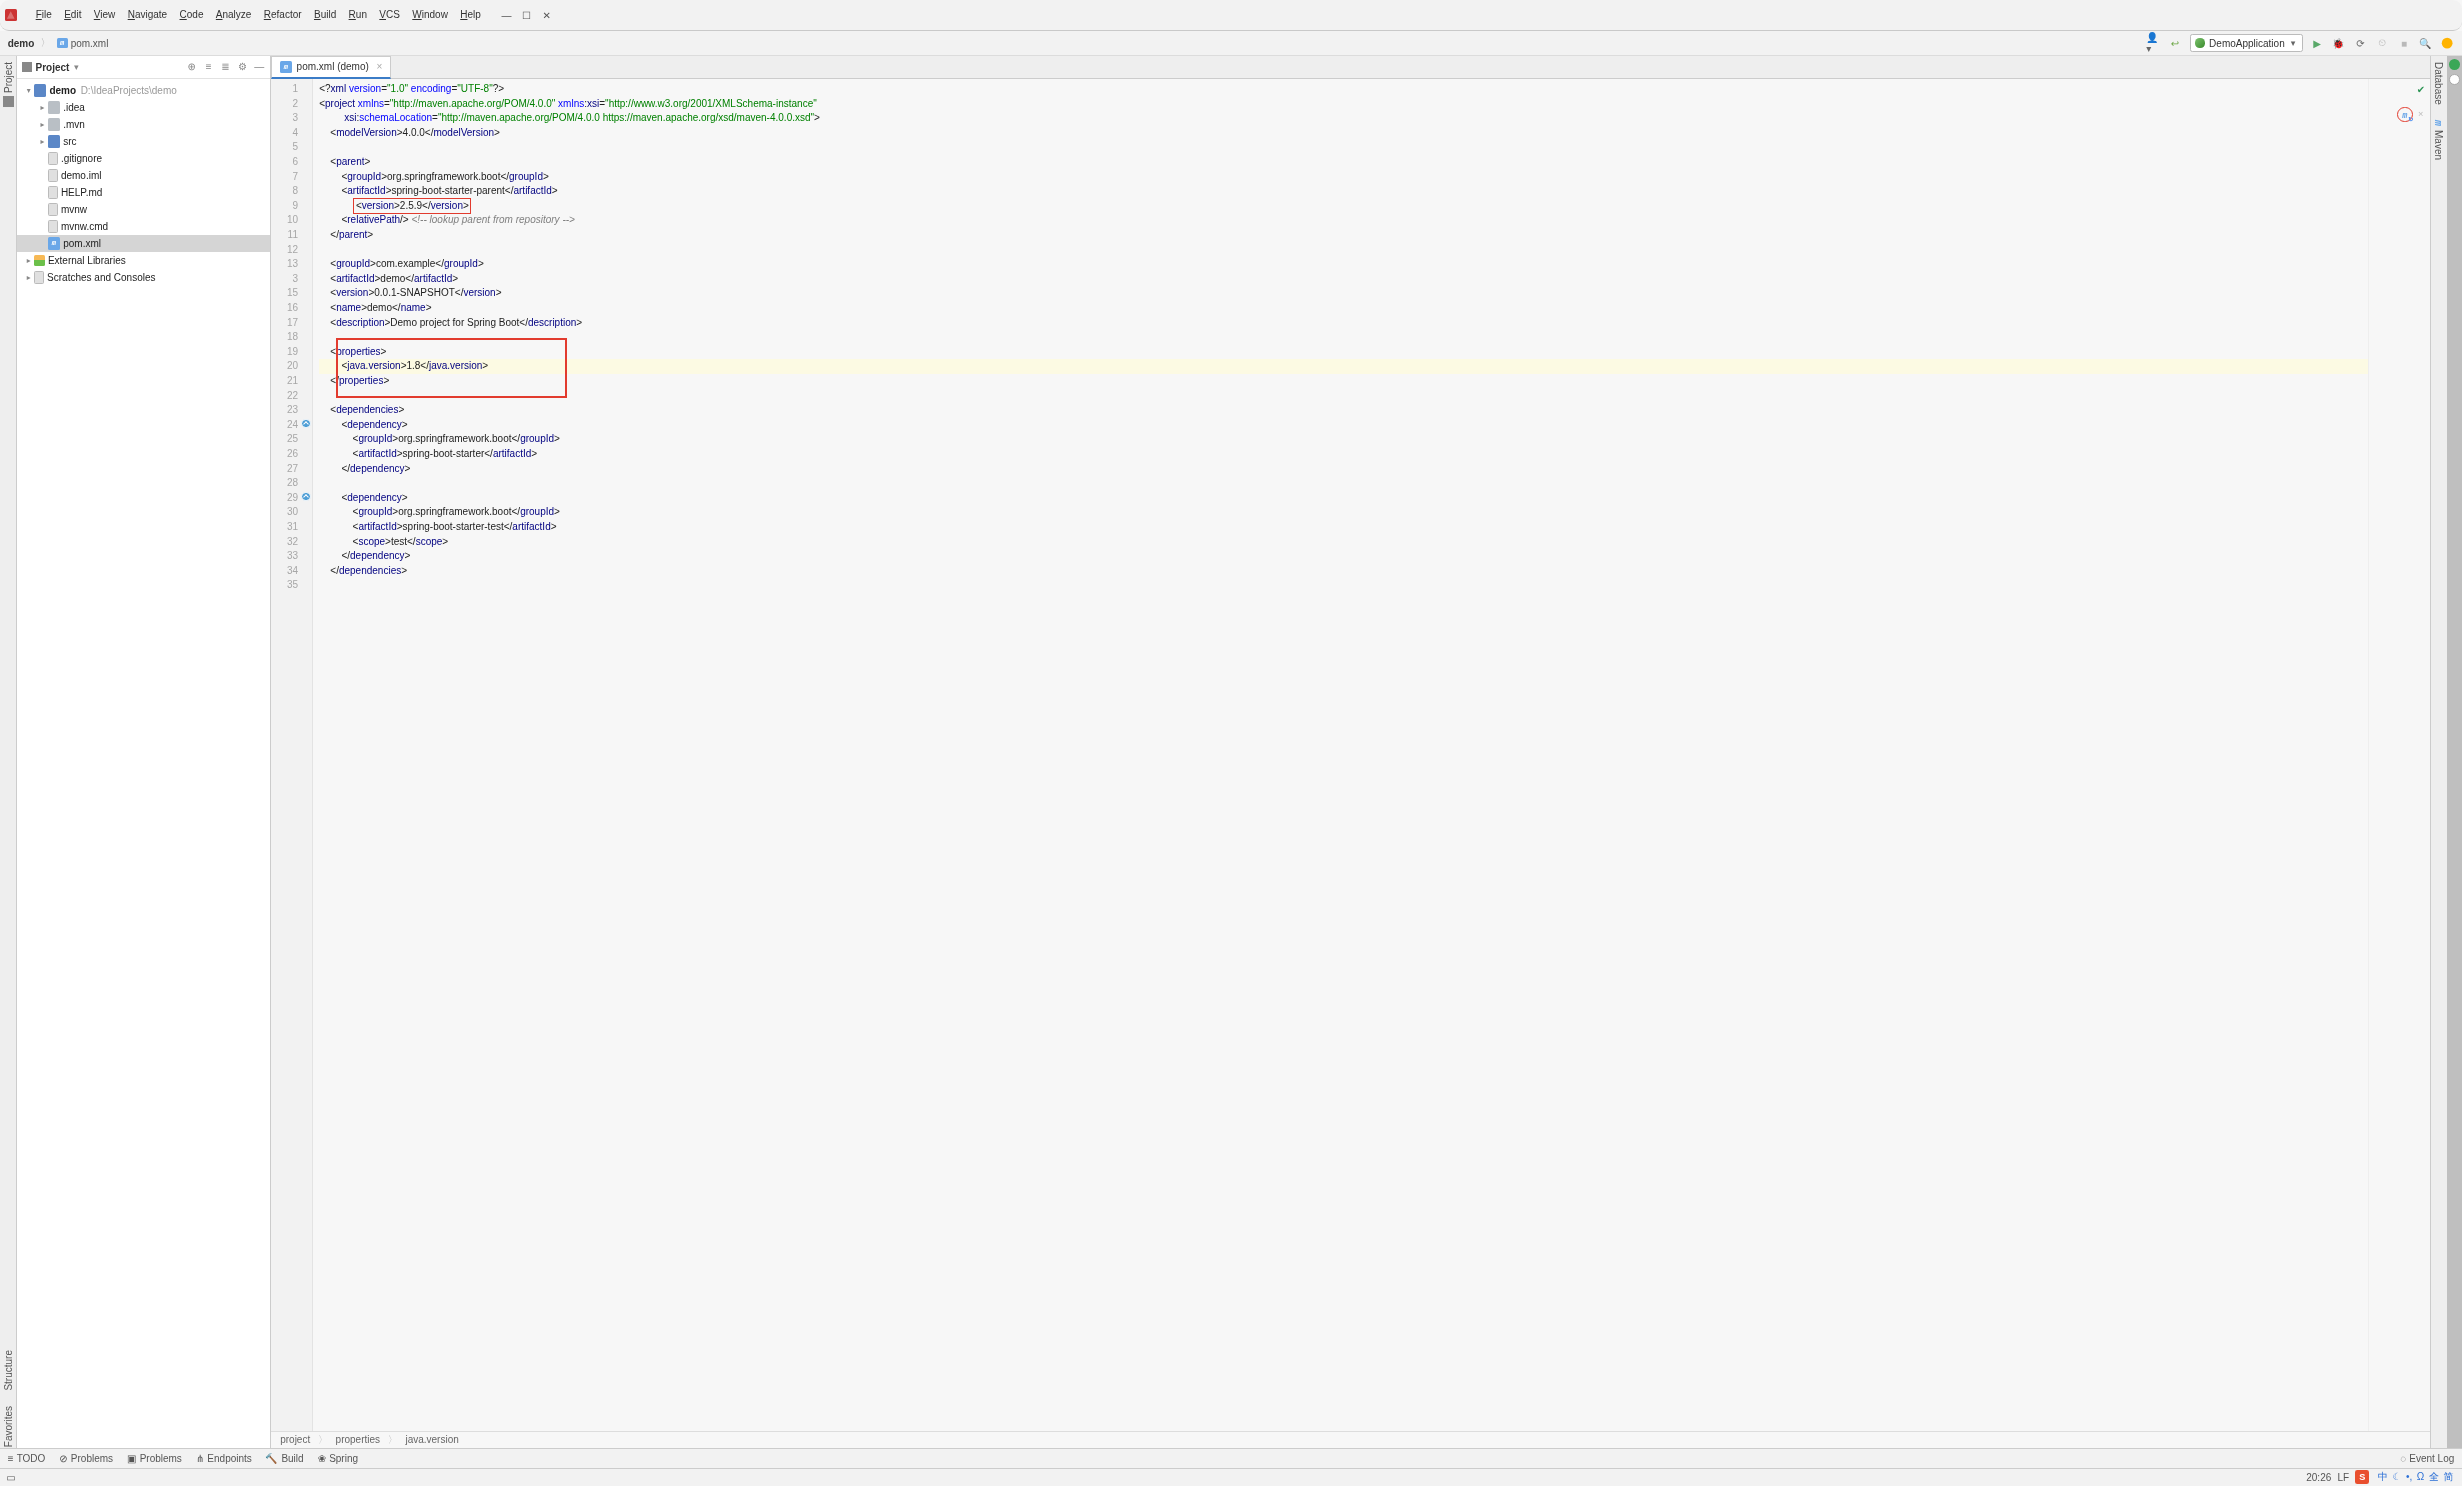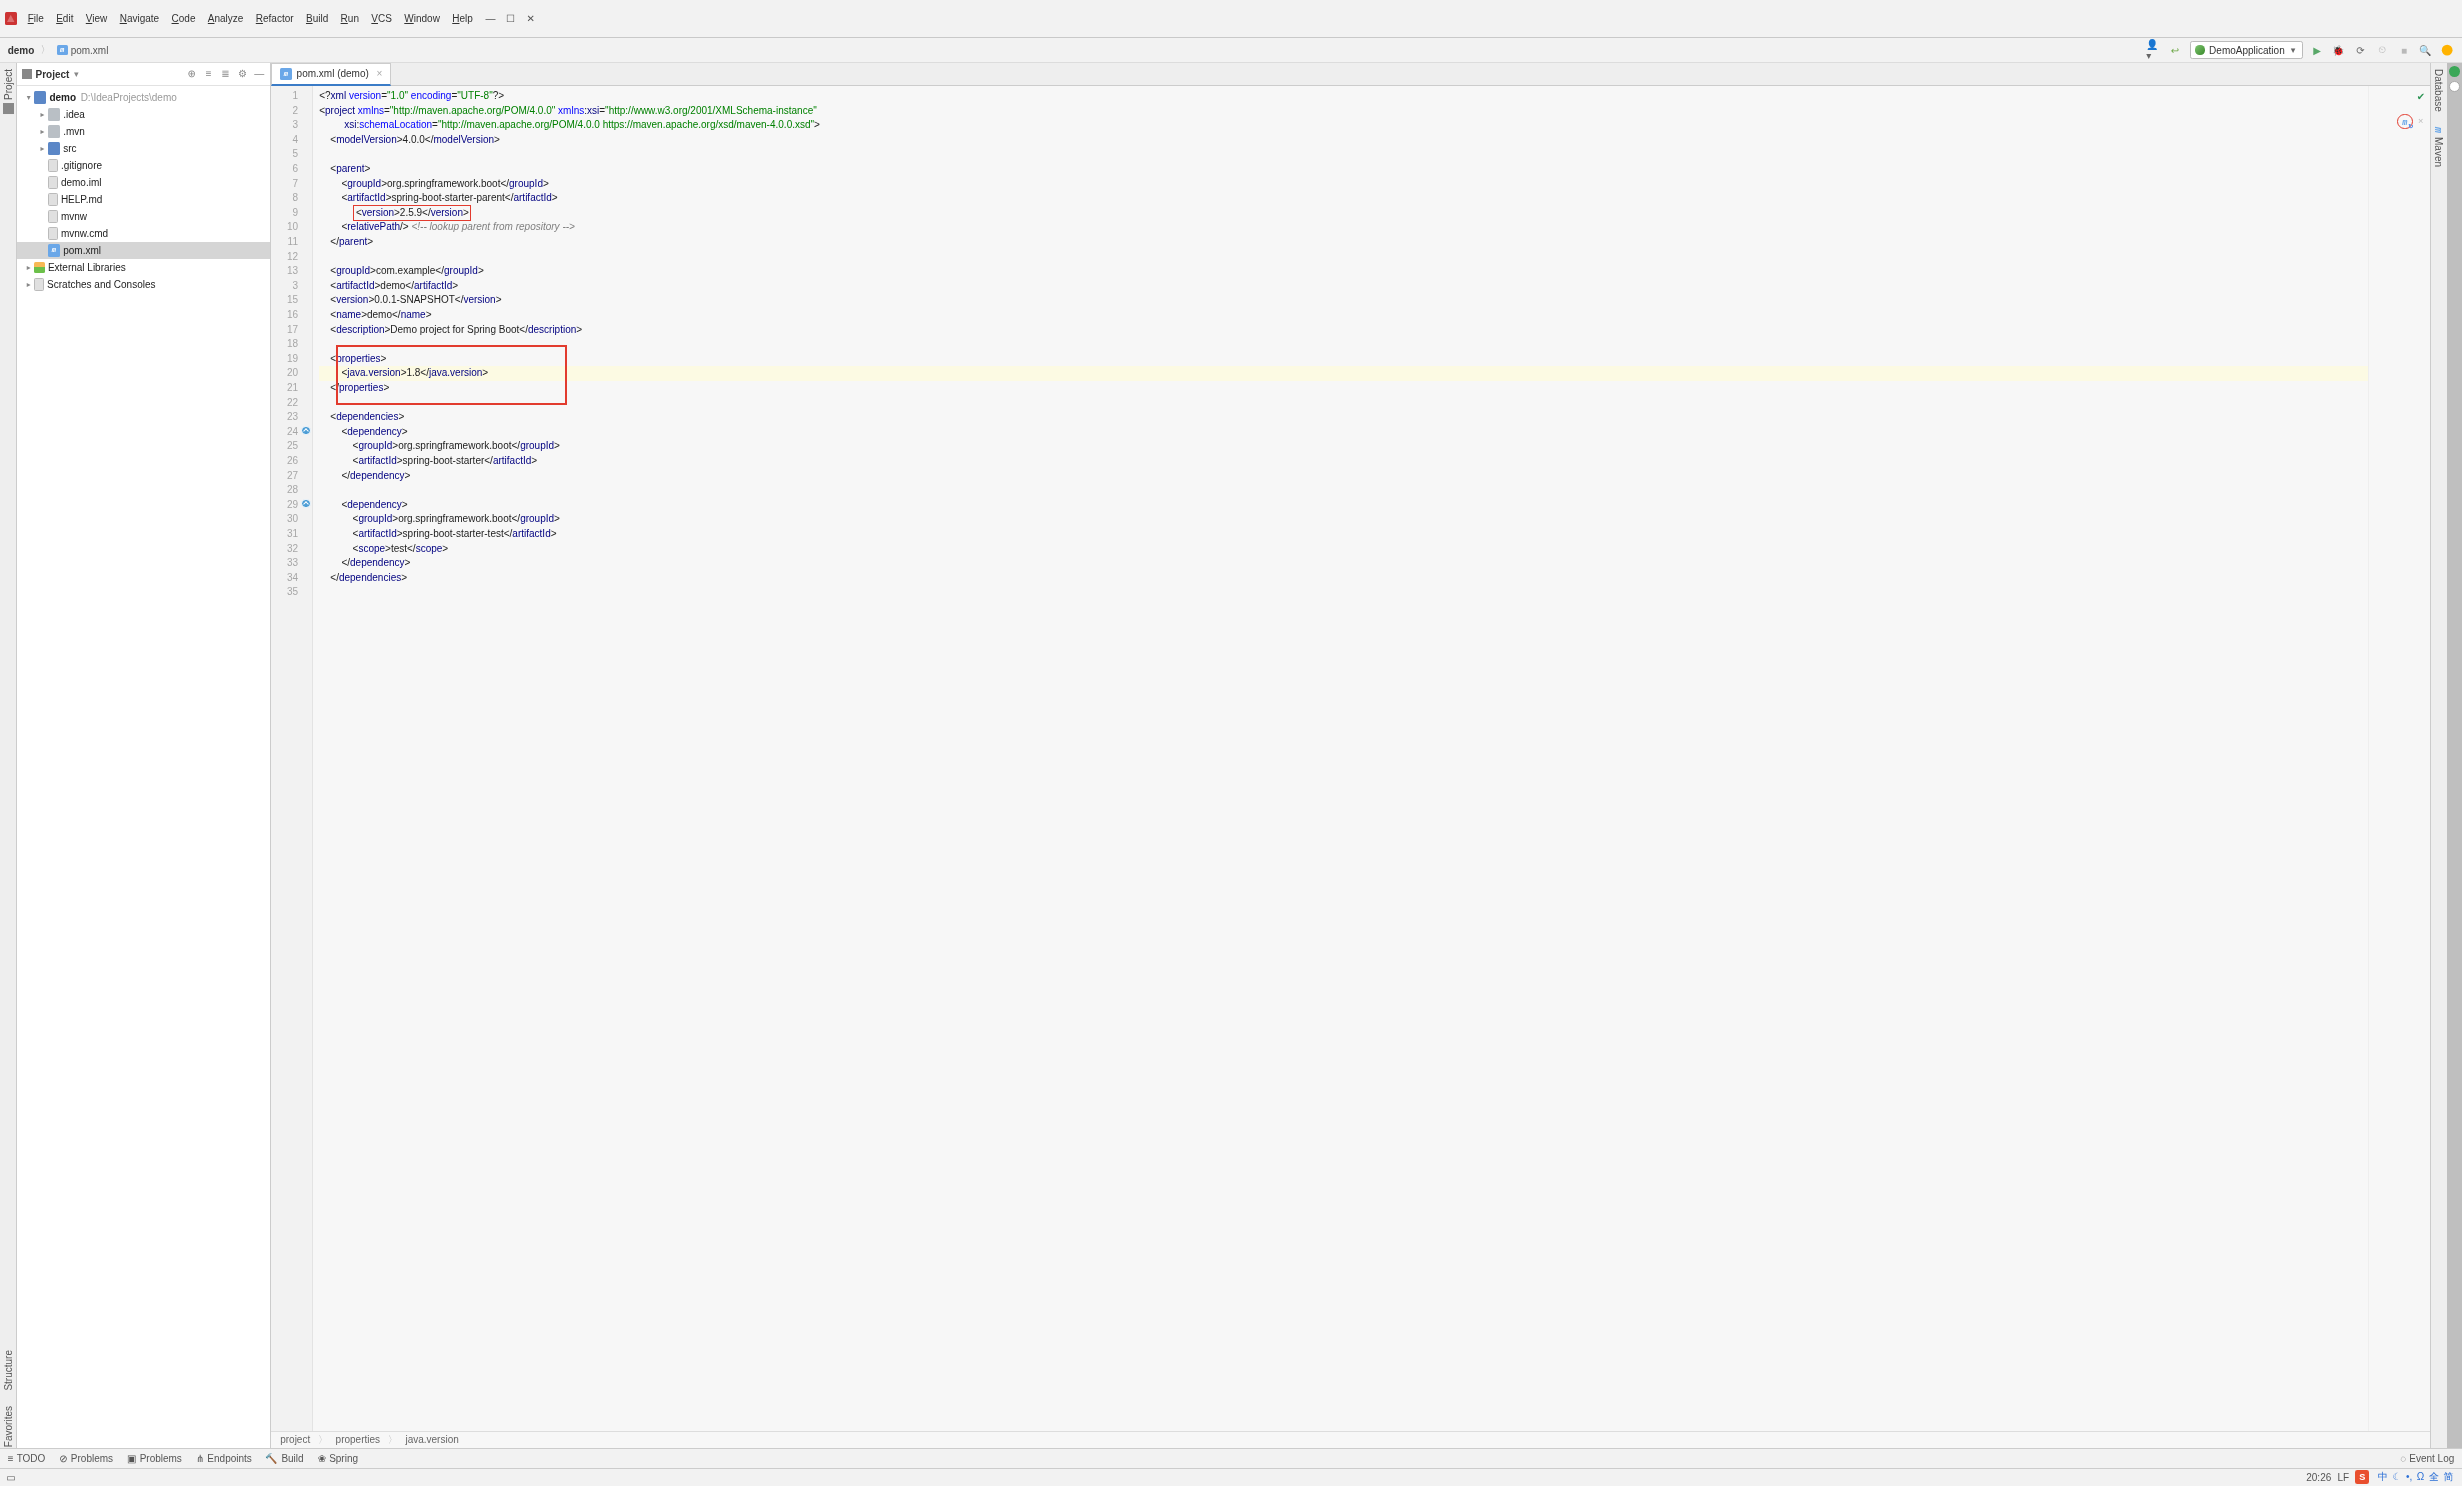--- a/index.html
+++ b/index.html
@@ -1,20 +1,20 @@
 <!DOCTYPE html>
 <html><head>
 <meta charset="utf-8">
 <style>
   * { margin: 0; padding: 0; box-sizing: border-box; font-family: "Segoe UI", Arial, sans-serif; font-size: 10px; }
   body { background: #f2f2f2; color: #333; overflow: hidden; }
   .app { display: flex; flex-direction: column; height: 100vh; width: 100vw; background: #f7f7f7; }
 
   
-  .menu-bar { display: flex; align-items: center; height: 38px; background: #f2f2f2; border-bottom: 0.8px solid #c9c9c9; padding-left: 4.6px; gap: 0; }
+  .menu-bar { display: flex; align-items: center; height: 31px; background: #f2f2f2; border-bottom: 0.8px solid #c9c9c9; padding-left: 4.6px; gap: 8px; border-radius: 9px; }
   .app-icon { width: 12.3px; height: 12.3px; background: #c33; border-radius: 1.5px; margin-right: 4.6px; position: relative; }
   .app-icon::before { content:""; position:absolute; inset:2.3px; background:#fff; clip-path: polygon(50% 0,100% 100%,0 100%); opacity:.3; }
   .menu-item { padding: 0 6.2px; line-height: 21.6px; cursor: default; }
   .menu-item .ul { text-decoration: underline; }
   .title-center { flex: 1; text-align: center; color: #777; }
   .win-btns { display:flex; gap:9.2px; padding:0 6.2px;}
   .win-btn { width:10.8px;height:10.8px; display:inline-flex;align-items:center;justify-content:center;color:#555; }
 
   
   .nav-bar { display: flex; align-items: center; height: 25px; background: #f2f2f2; border-bottom: 0.8px solid #dcdcdc; padding: 0 7.7px; }

